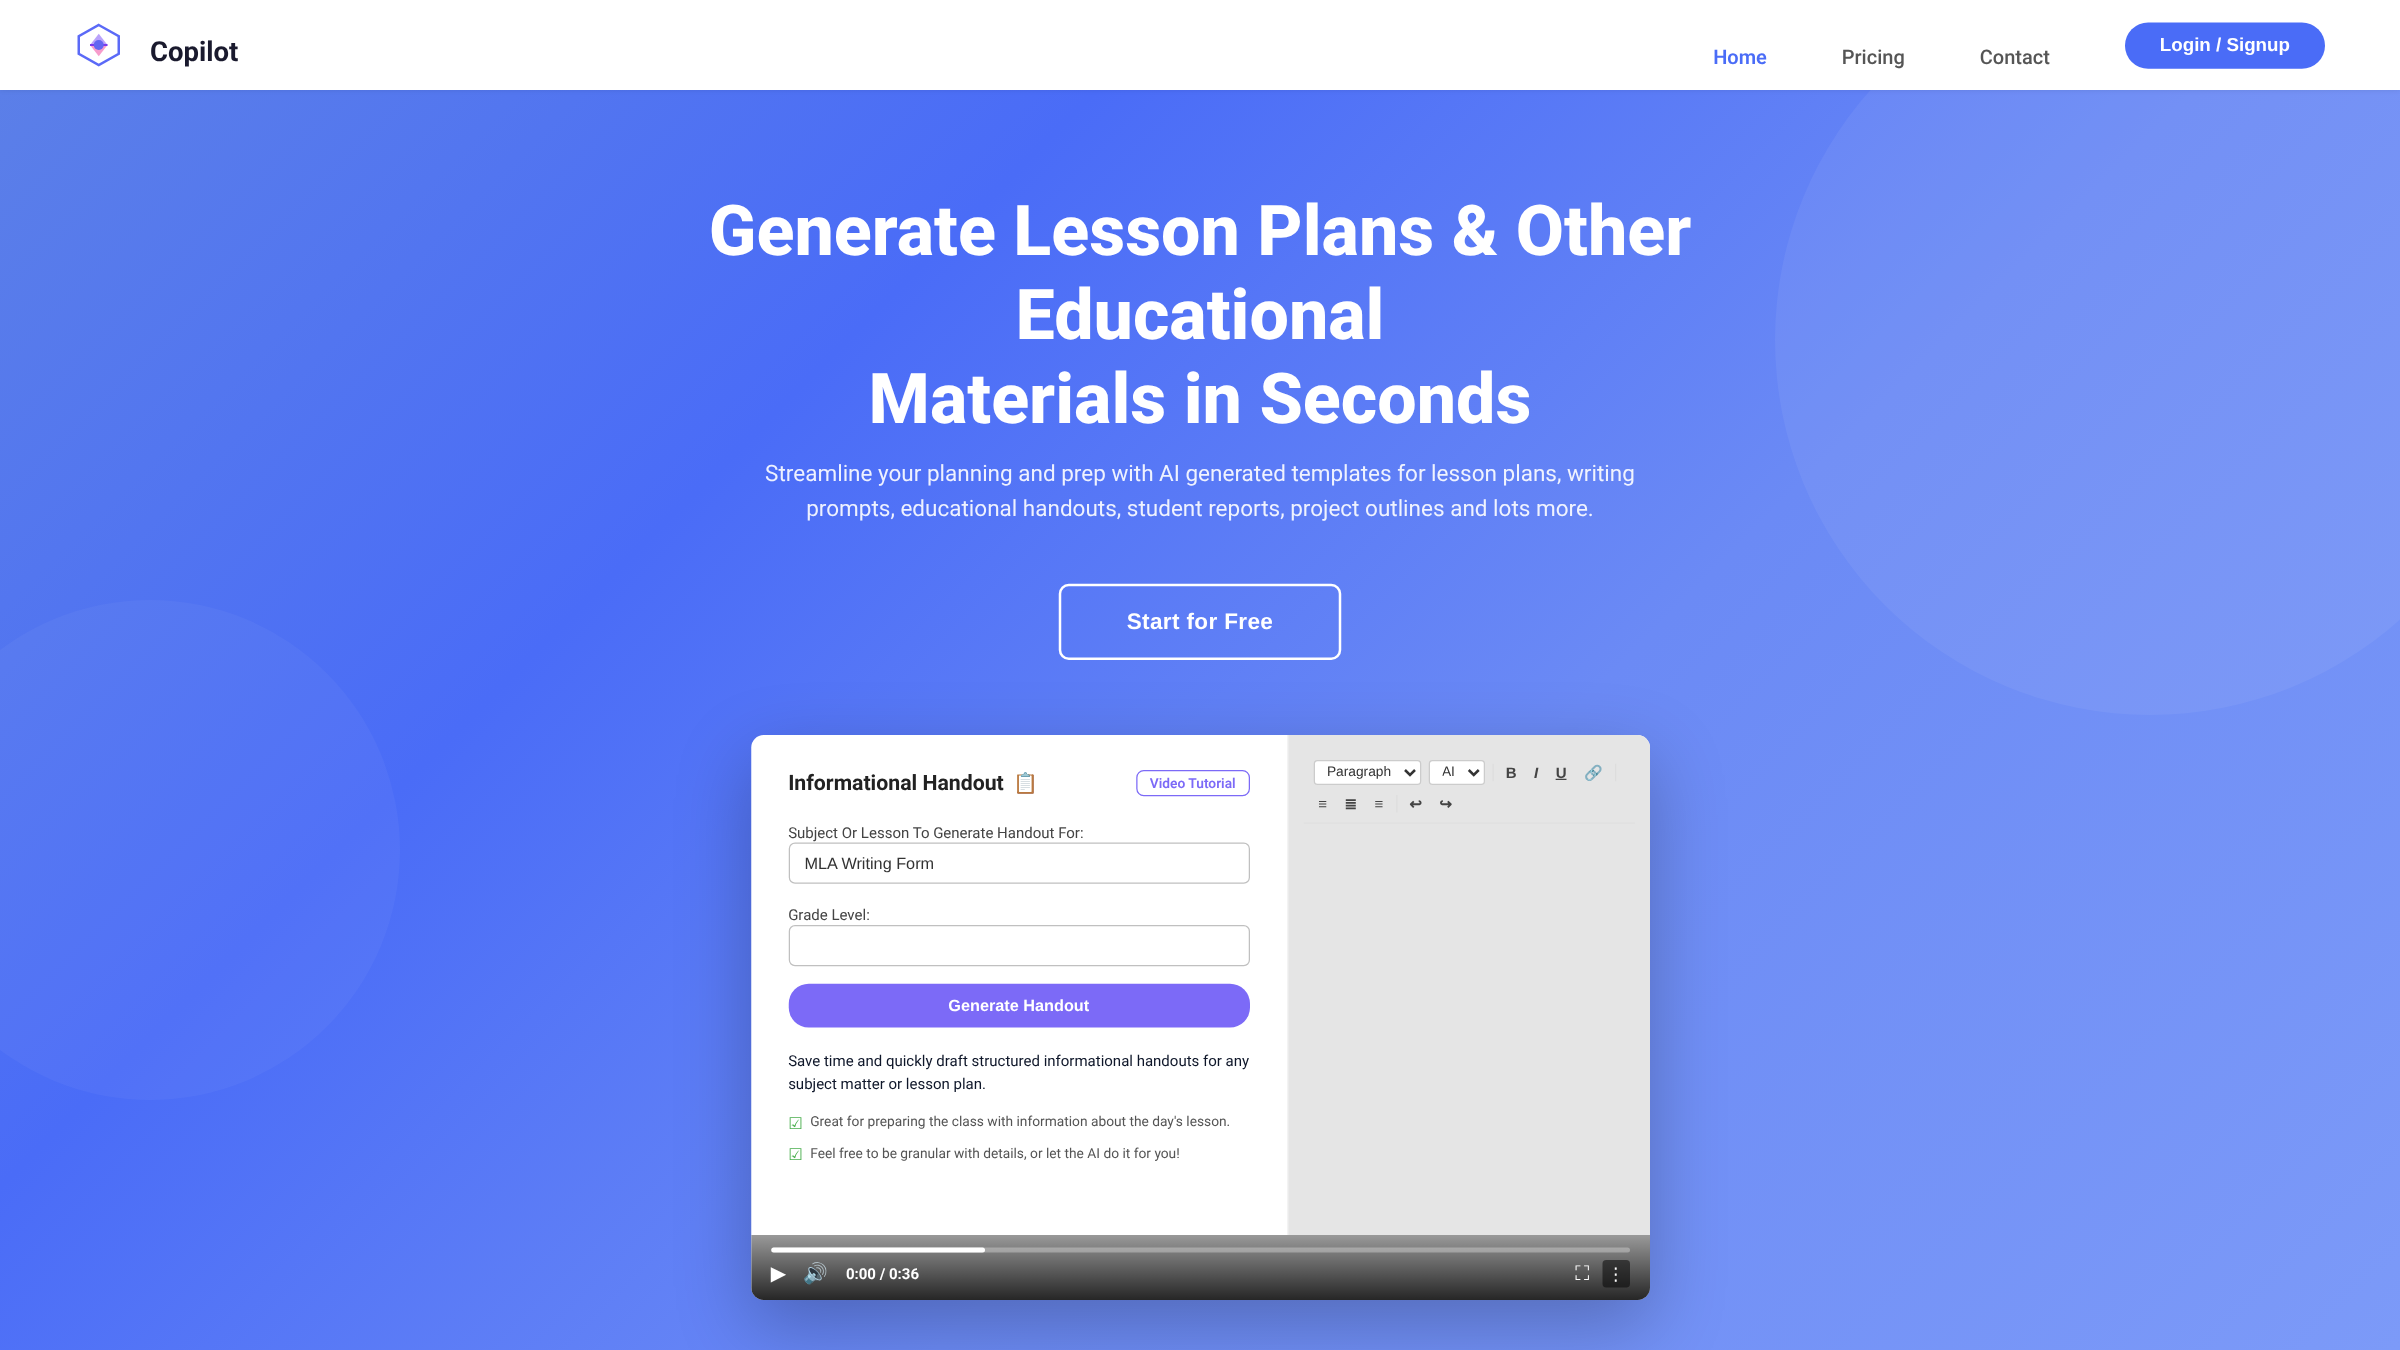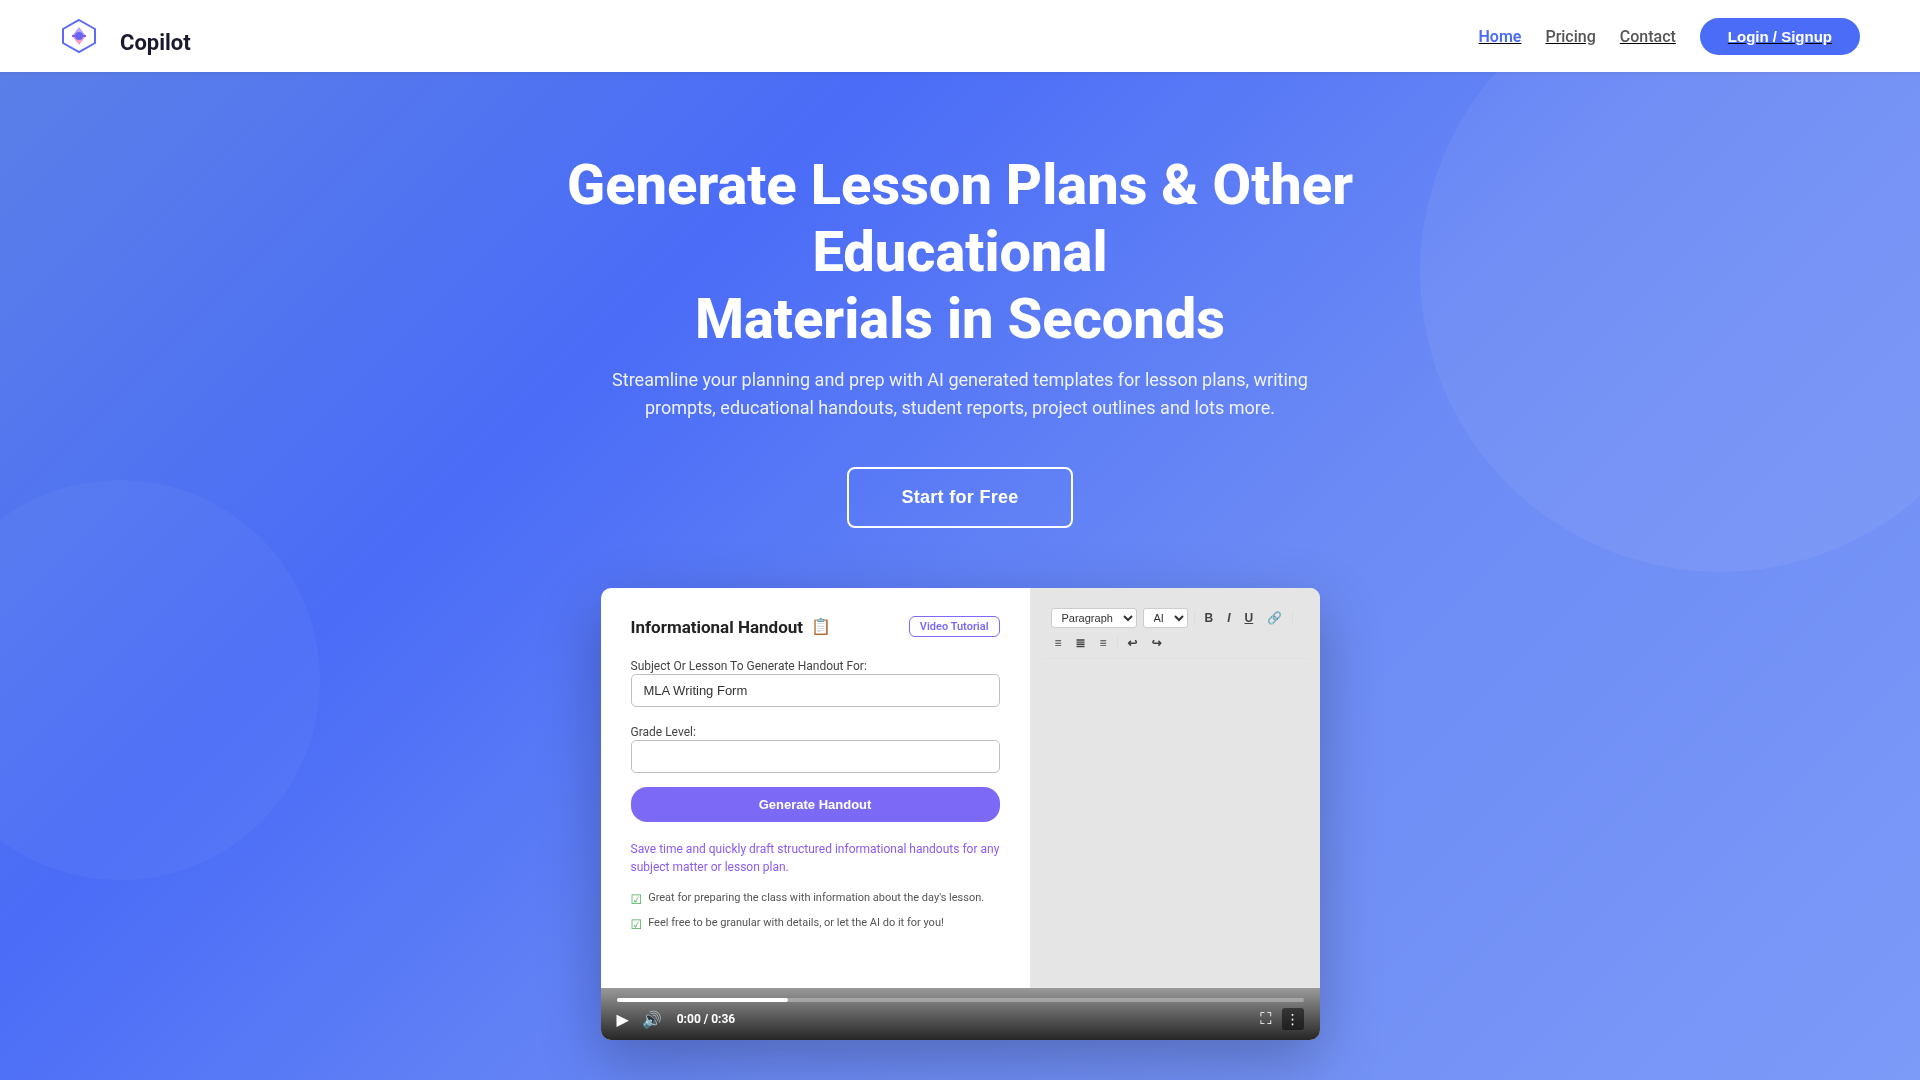--- a/index.html
+++ b/index.html
@@ -26,23 +26,22 @@
       width: 38px;
       height: 38px;
     }
     .logo-text {
       font-size: 22px;
       font-weight: 700;
       color: #1a1a2e;
     }
     .nav-links {
       display: flex;
-      align-items: center;
-      gap: 24px;
-      text-decoration: underline;
+      align-items: flex-end;
+      gap: 60px;
     }
     .nav-link {
       font-size: 16px;
       color: #555;
       text-decoration: none;
       cursor: pointer;
       font-weight: 500;
     }
     .nav-link.active {
       color: #4a6cf7;
@@ -198,21 +197,21 @@
       border: none;
       border-radius: 16px;
       padding: 10px;
       font-size: 13px;
       font-weight: 600;
       cursor: pointer;
       margin-bottom: 18px;
     }
     .panel-desc {
       font-size: 12px;
-      color: #8b5cf6;
+      color: #0f172a;
       line-height: 1.5;
       margin-bottom: 14px;
     }
     .checklist-item {
       display: flex;
       align-items: flex-start;
       gap: 6px;
       font-size: 11px;
       color: #555;
       margin-bottom: 6px;

